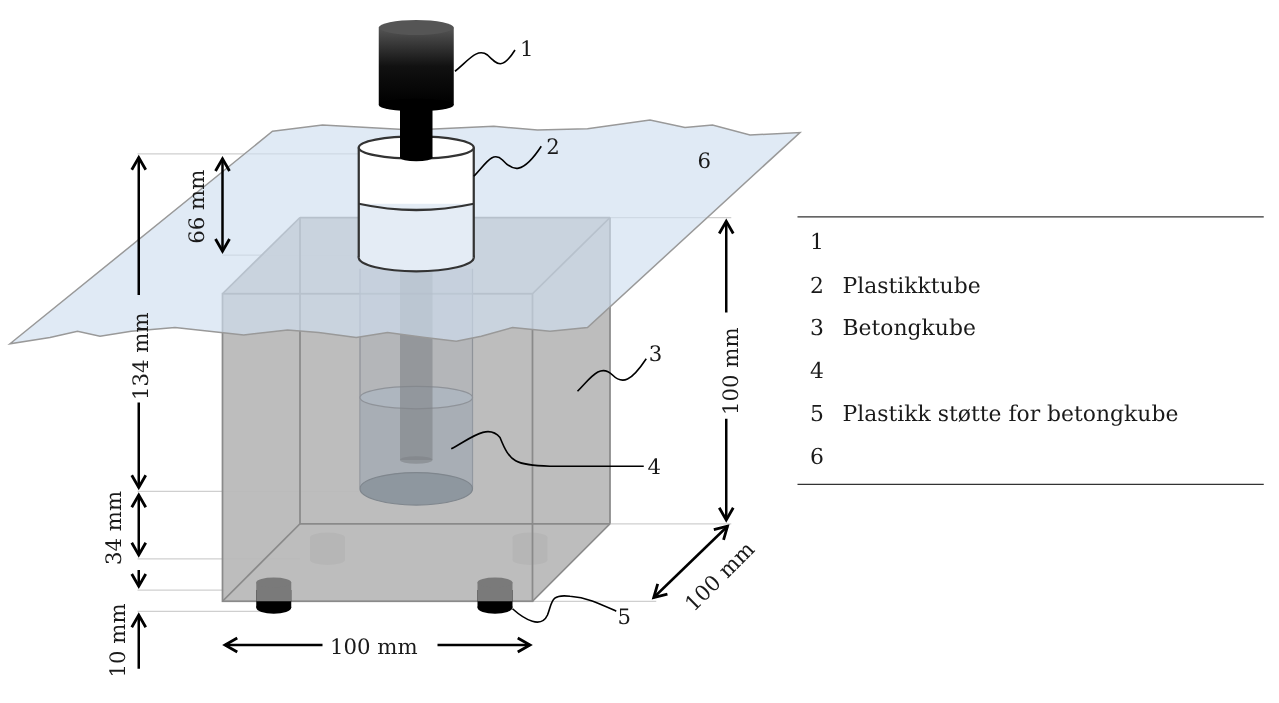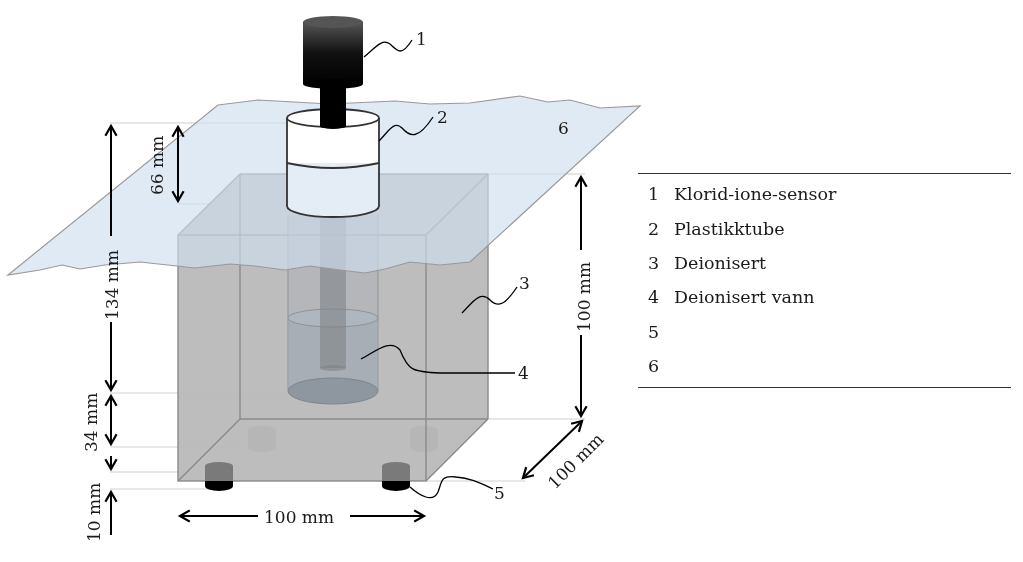--- a/index.html
+++ b/index.html
@@ -142,33 +142,32 @@
   <text class="dim" transform="translate(97,452) rotate(-90)">34 mm</text>
   <text class="dim" transform="translate(100,542) rotate(-90)">10 mm</text>
   <text class="dim" transform="translate(590,332) rotate(-90)">100 mm</text>
   <text class="dim" x="264" y="523">100 mm</text>
   <text class="dim" transform="translate(555,490) rotate(-45)">100 mm</text>
 </svg>
 
 <div id="legend">
   <div class="legend-row">
     <span class="legend-num">1</span>
-    <span>Klorid-ione-sensor</span>
   </div>
   <div class="legend-row">
     <span class="legend-num">2</span>
     <span>Plastikktube</span>
   </div>
   <div class="legend-row">
     <span class="legend-num">3</span>
-    <span>Deionisert</span>
+    <span>Betongkube</span>
   </div>
   <div class="legend-row">
     <span class="legend-num">4</span>
-    <span>Deionisert vann</span>
   </div>
   <div class="legend-row">
     <span class="legend-num">5</span>
+    <span>Plastikk støtte for betongkube</span>
   </div>
   <div class="legend-row">
     <span class="legend-num">6</span>
   </div>
 </div>
 
 </body></html>

